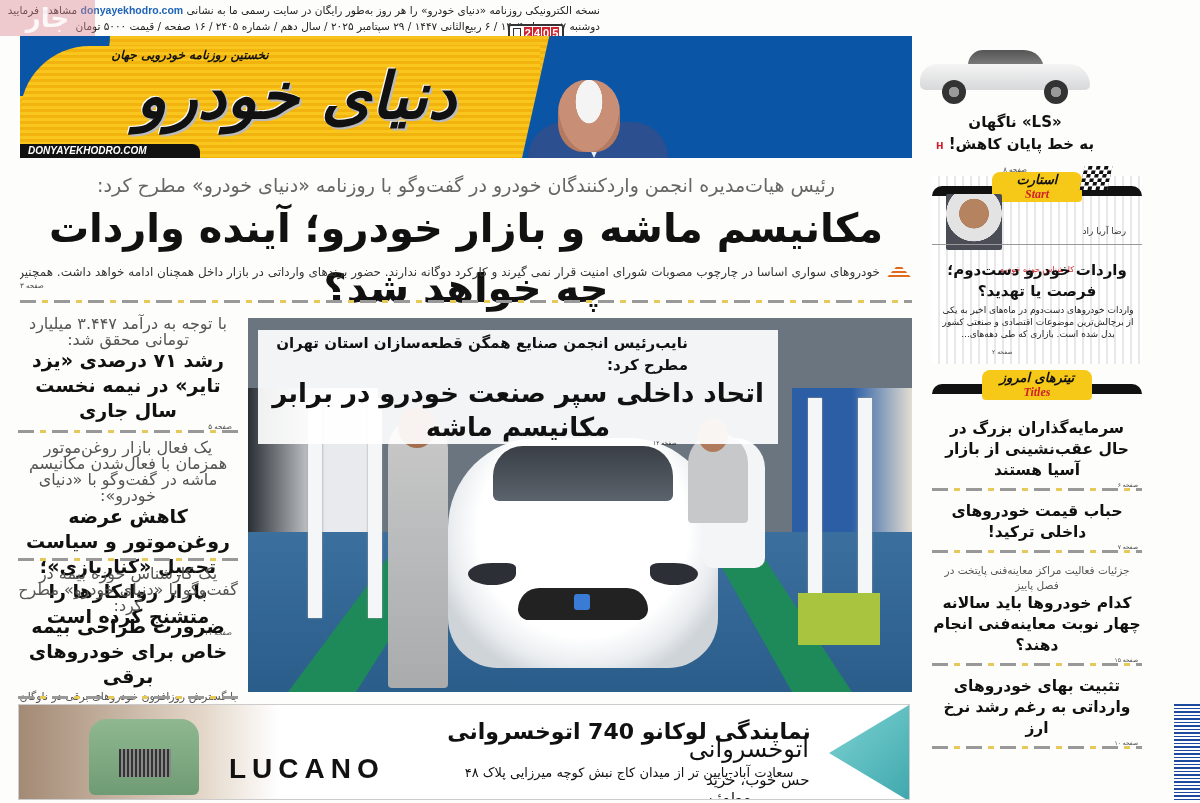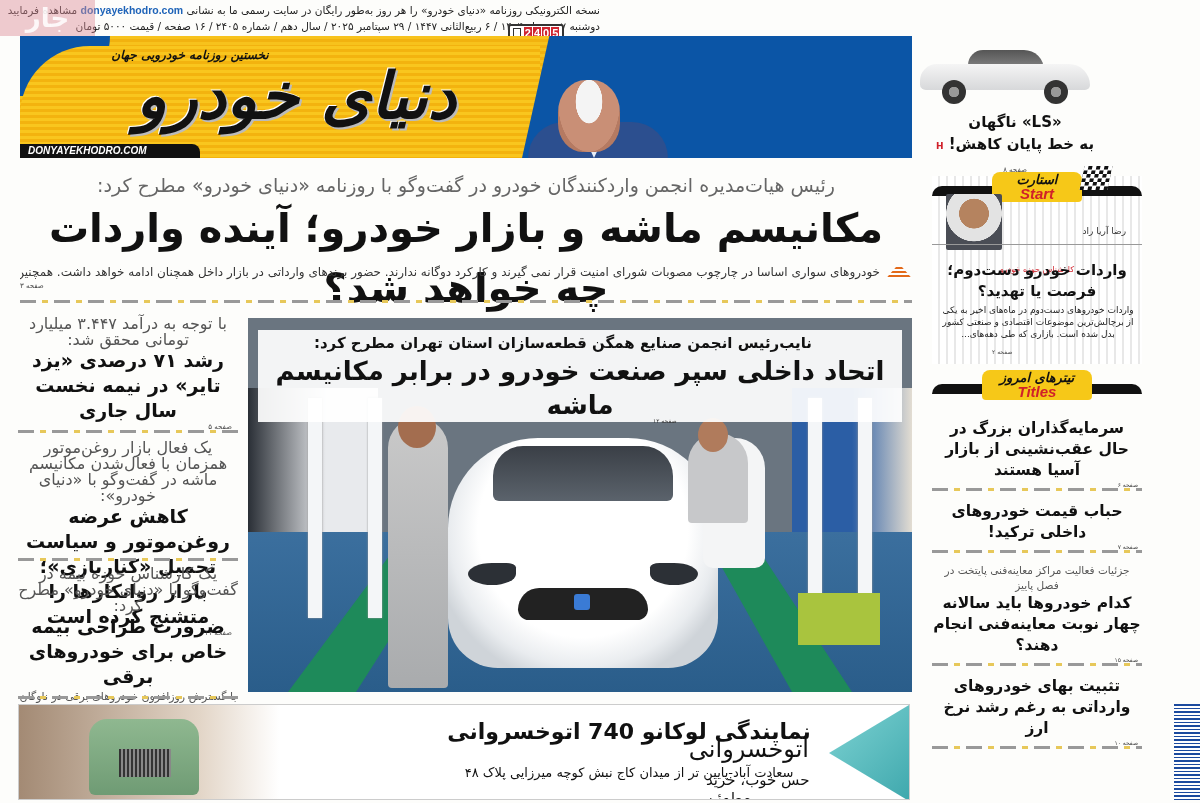--- a/index.html
+++ b/index.html
@@ -70,32 +70,32 @@
   .ph-grille { position: absolute; left: 270px; top: 270px; width: 130px; height: 32px; background: #222; border-radius: 40px 40px 20px 20px; }
   .ph-logo { position: absolute; left: 326px; top: 276px; width: 16px; height: 16px; background: #3a7bd5; border-radius: 3px; }
   .ph-light-l { position: absolute; left: 220px; top: 245px; width: 48px; height: 22px; background: #2c3036; border-radius: 50% 20% 50% 50%; }
   .ph-light-r { position: absolute; left: 402px; top: 245px; width: 48px; height: 22px; background: #2c3036; border-radius: 20% 50% 50% 50%; }
   .ph-worker1 { position: absolute; left: 140px; top: 100px; width: 60px; height: 270px; background: linear-gradient(#c9c9c9, #a9abad); border-radius: 30px 30px 4px 4px; }
   .ph-head1 { position: absolute; left: 150px; top: 88px; width: 38px; height: 42px; background: #a36d4f; border-radius: 50%; }
   .ph-worker2 { position: absolute; left: 440px; top: 115px; width: 60px; height: 90px; background: #c7c8ca; border-radius: 30px 30px 4px 4px; }
   .ph-head2 { position: absolute; left: 450px; top: 100px; width: 30px; height: 34px; background: #b07b5c; border-radius: 50%; }
   .ph-door { position: absolute; left: 455px; top: 120px; width: 62px; height: 130px; background: #f4f5f6; border-radius: 10px 30px 10px 10px; }
   .ph-box { position: absolute; right: 32px; top: 275px; width: 82px; height: 52px; background: #a9c43e; }
-  .photo-caption { position: absolute; top: 12px; left: 10px; width: 644px; background: rgba(255,255,255,0.92); text-align: center; }
+  .photo-caption { position: absolute; top: 12px; left: 10px; width: 520px; background: rgba(255,255,255,0.92); text-align: center; }
   .photo-caption .kick { font-size: 15px; font-weight: bold; line-height: 22px; padding-top: 2px; text-align: right; padding-right: 90px; }
   .photo-caption .head { font-size: 26px; font-weight: bold; line-height: 34px; }
   .photo-caption .page { position: absolute; bottom: -2px; left: 395px; font-size: 6px; color: #333; }
 
   
   .rcol { left: 932px; width: 210px; }
   .section-banner { position: relative; height: 34px; }
   .section-banner .bar { position: absolute; left: 0; right: 0; top: 14px; height: 10px; background: #111; border-radius: 10px 10px 0 0; }
   .section-banner .tag { position: absolute; left: 60px; top: 0; width: 90px; height: 30px; background: #f6c818; border-radius: 8px 8px 4px 4px; text-align: center; }
   .section-banner .tag .fa { font-size: 13px; font-weight: bold; font-style: italic; line-height: 16px; }
-  .section-banner .tag .en { font-size: 15px; font-weight: bold; font-style: italic; color: #d0202a; line-height: 12px; font-family: Liberation Sans, sans-serif; }
+  .section-banner .tag .en { font-size: 12px; font-weight: bold; font-style: italic; color: #d0202a; line-height: 12px; font-family: Liberation Serif, serif; }
   .start-box { top: 176px; background: repeating-linear-gradient(90deg, #fff 0 6px, #e8e8e8 6px 8px); height: 188px; }
   .avatar { position: absolute; top: 10px; left: 14px; width: 56px; height: 56px; background: radial-gradient(circle at 50% 35%, #b5835f 0 32%, #e3e3e3 33% 60%, #4a4d55 61%); border-radius: 2px; }
   .flag { position: absolute; top: -6px; left: 150px; width: 28px; height: 24px; background: repeating-conic-gradient(#111 0 25%, #fff 0 50%) 0 0 / 8px 8px; transform: skewX(-12deg); }
   .start-author { position: absolute; top: 50px; left: 74px; width: 120px; text-align: right; font-size: 9px; color: #333; }
   .start-role { position: absolute; top: 68px; left: 0; width: 210px; text-align: center; font-size: 8px; color: #d0202a; border-top: 1px solid #999; padding-top: 20px; }
   .start-head { position: absolute; top: 84px; left: 0; width: 210px; text-align: center; font-size: 15px; font-weight: bold; line-height: 21px; }
   .start-body { position: absolute; top: 128px; left: 6px; width: 200px; text-align: center; font-size: 9px; line-height: 12px; color: #222; }
   .start-page { position: absolute; top: 172px; left: 60px; font-size: 6px; color: #444; }
   .titles-box { top: 366px; }
   .titles-list { position: absolute; top: 418px; left: 932px; width: 210px; }
@@ -265,19 +265,20 @@
     <div class="head">تثبیت بهای خودروهای وارداتی به رغم رشد نرخ ارز</div>
     <div class="page">صفحه ۱۰</div>
     <div class="divider-dash"></div>
   </div>
 </div>
 
 <div class="abs ad">
   <div class="ad-photo"></div>
   <div class="ad-suv"></div>
     <div class="ad-suv-grille"></div>
+  <div class="ad-lucano">LUCANO</div>
   <div class="ad-title">نمایندگی لوکانو 740 اتوخسروانی</div>
   <div class="ad-addr">سعادت آباد-پایین تر از میدان کاج نبش کوچه میرزایی پلاک ۴۸</div>
   <div class="ad-brand">اتوخسروانی</div>
   <div class="ad-slogan">حس خوب، خرید مطمئن</div>
   <div class="ad-tri"></div>
 </div>
 <div class="abs barcode"></div>
 
 </body></html>

